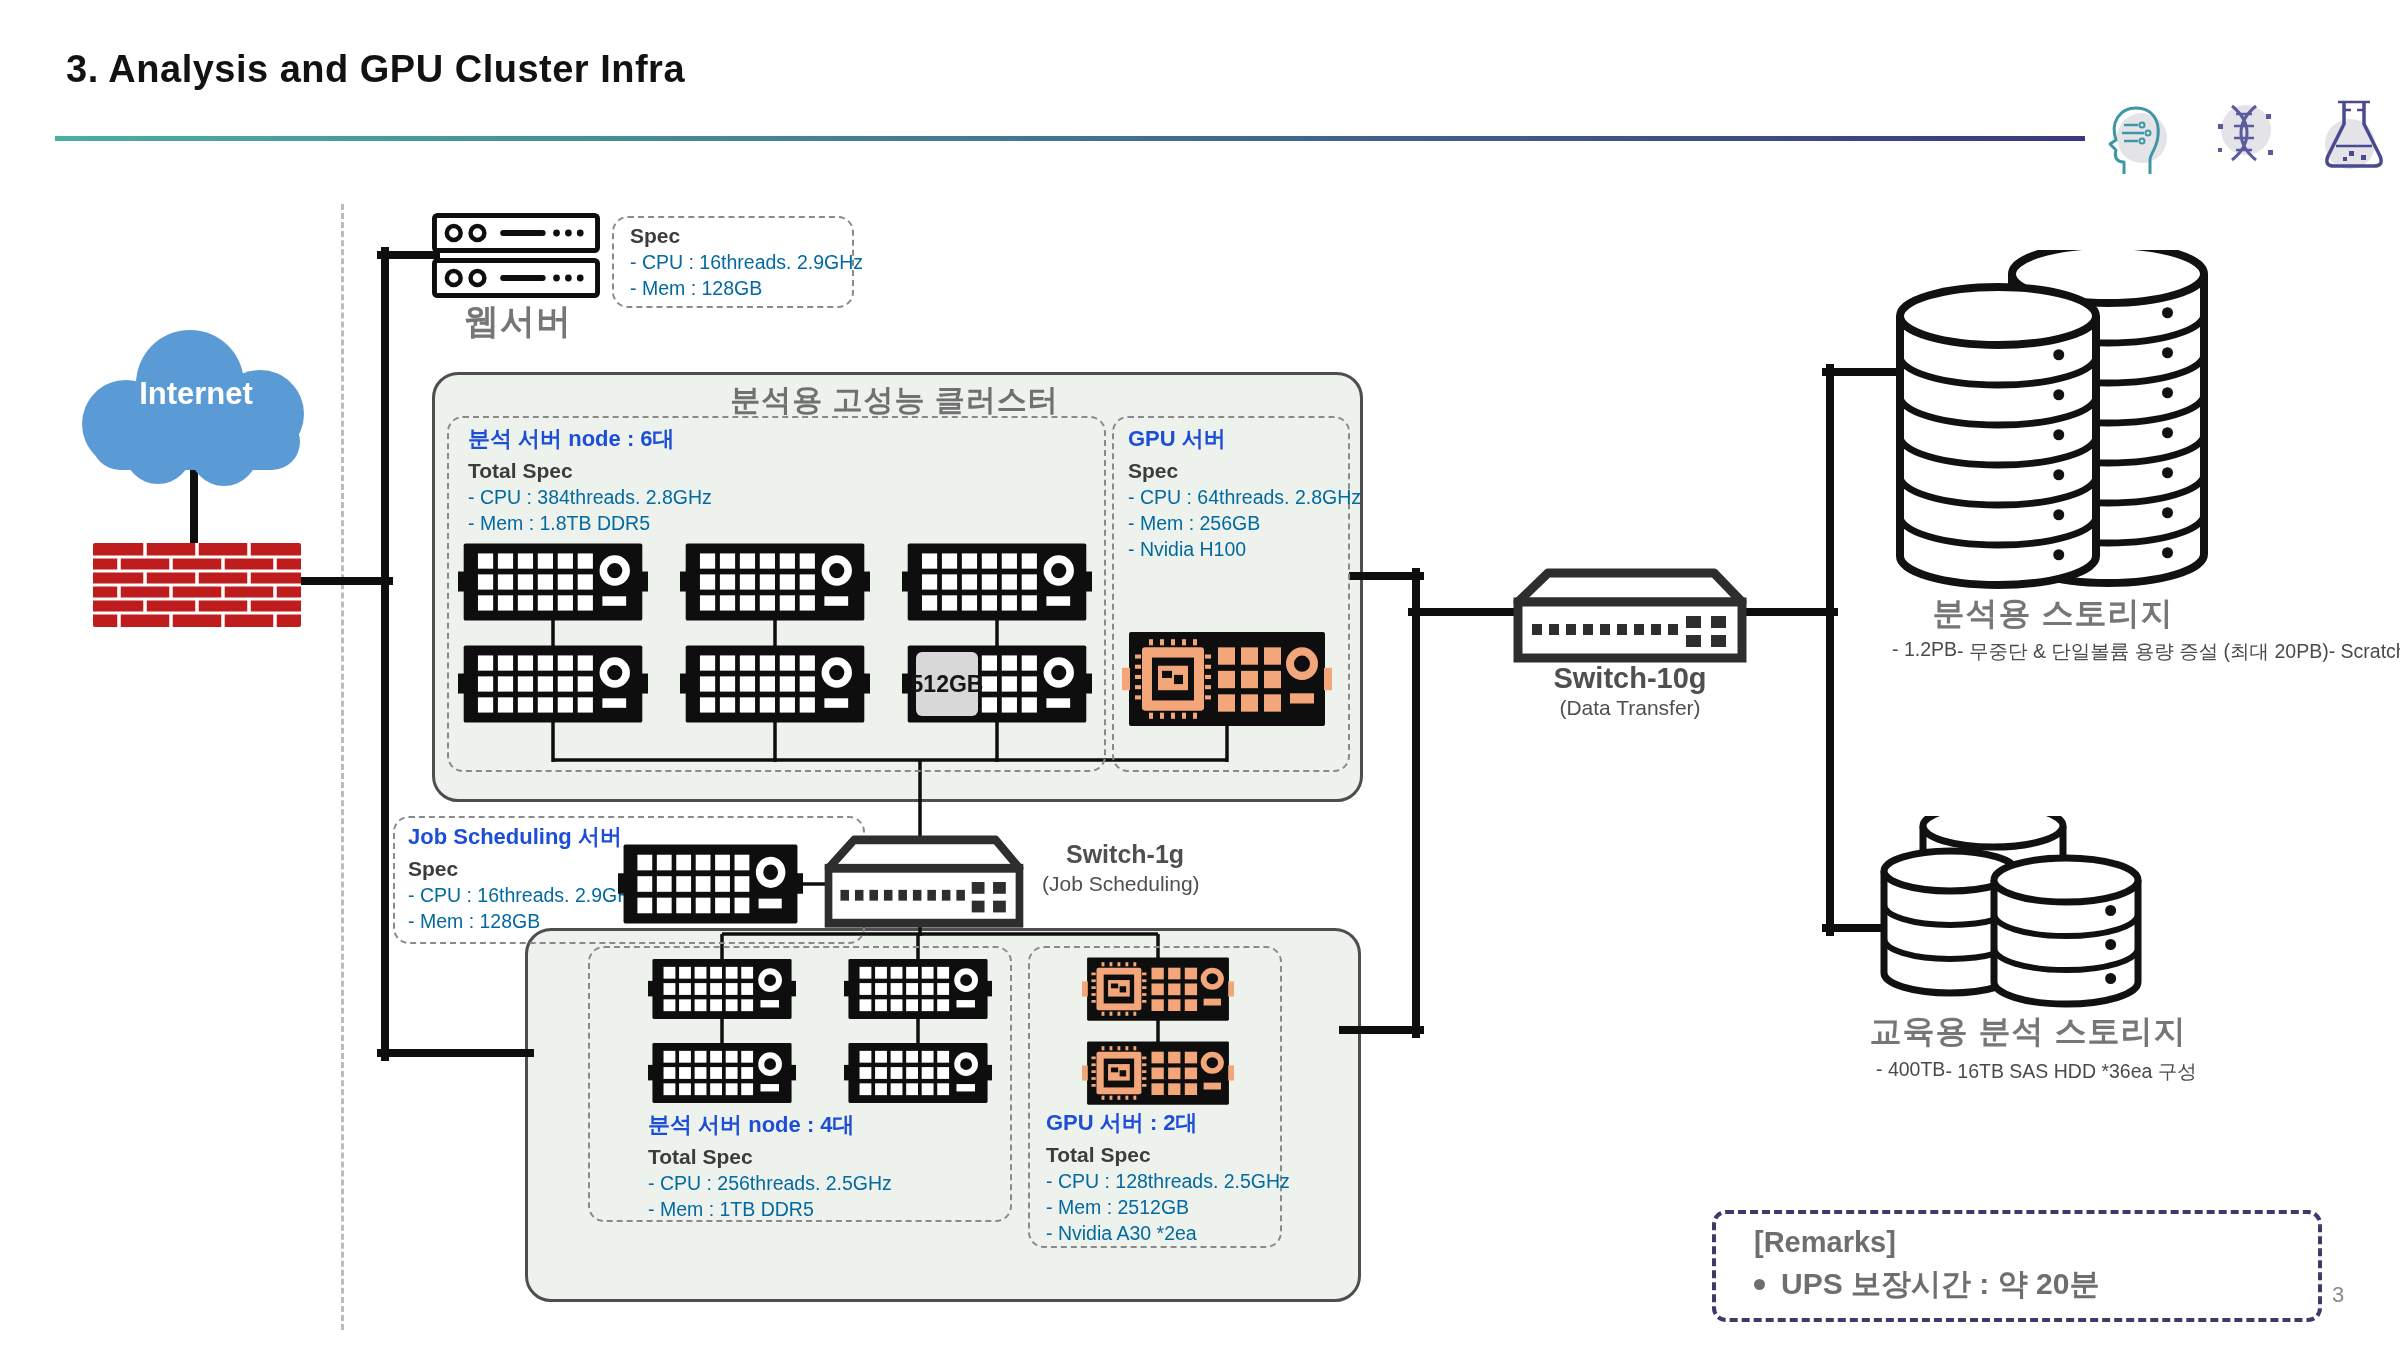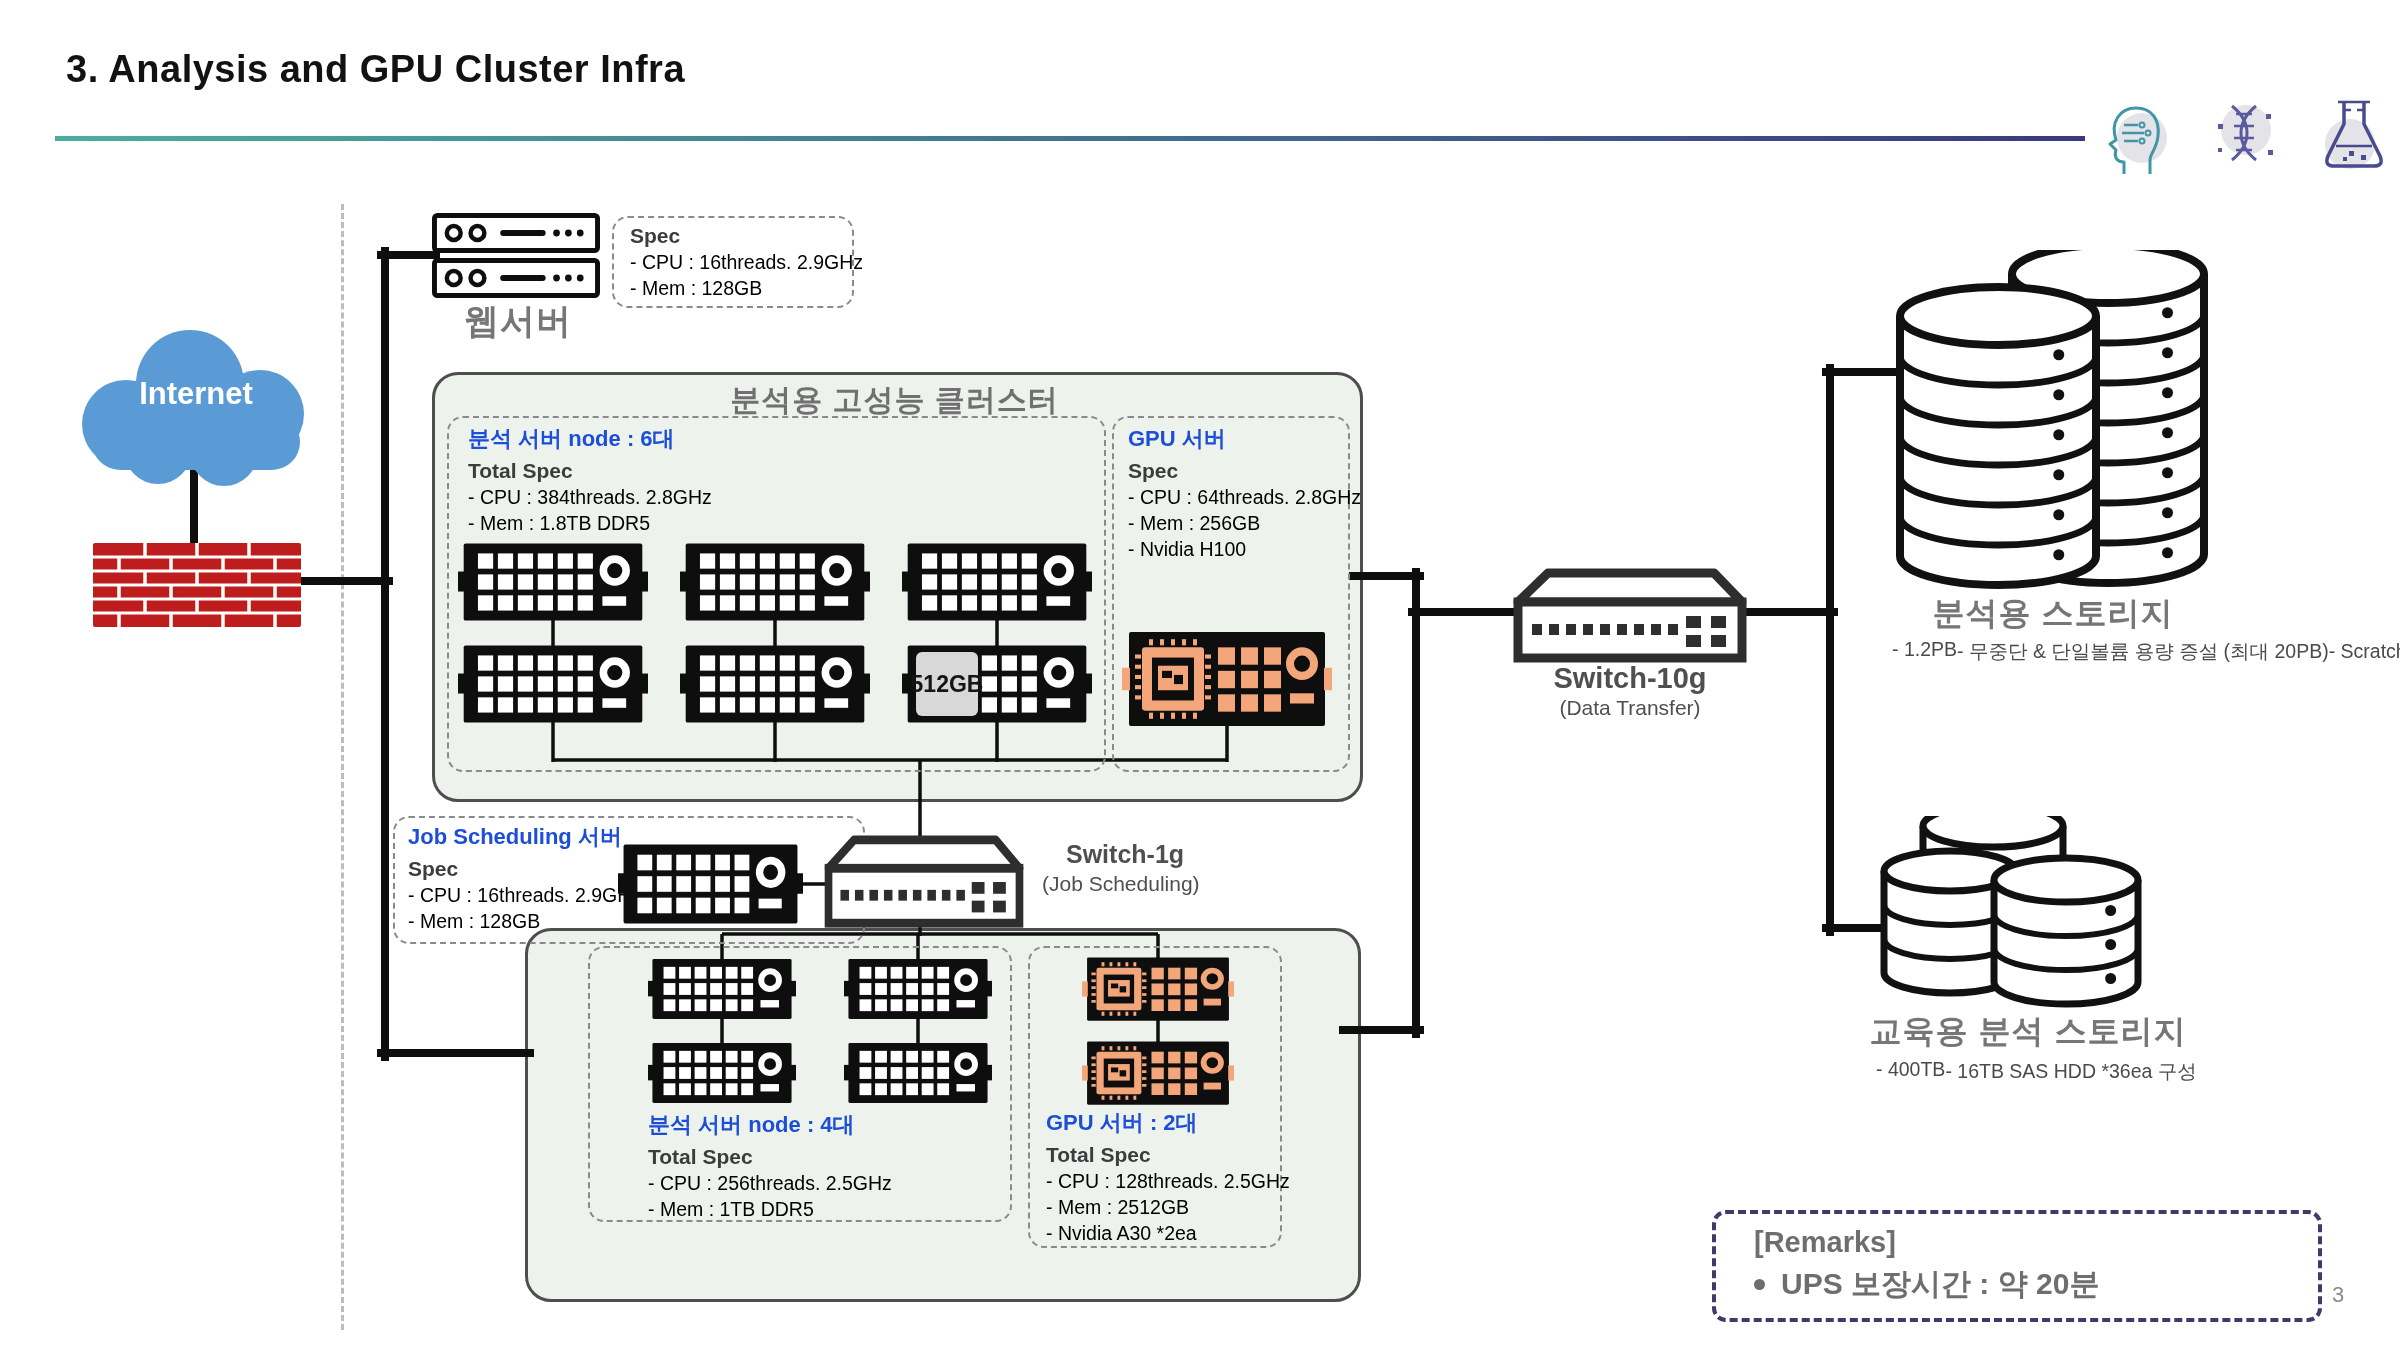--- a/index.html
+++ b/index.html
@@ -19,21 +19,21 @@
   .spec-box{position:absolute;border:2px dashed #8a8a8a;border-radius:16px;}
   .remarks{position:absolute;left:1712px;top:1210px;width:602px;height:104px;border:4px dashed #3e3b6b;border-radius:14px;}
   .remarks-title{position:absolute;left:38px;top:12px;font-size:29px;font-weight:bold;color:#6e6e6e;}
   .remarks-row{position:absolute;left:38px;top:50px;display:flex;align-items:center;gap:16px;}
   .remarks-dot{width:11px;height:11px;border-radius:50%;background:#6e6e6e;flex:none;}
   .remarks-item{font-size:30px;font-weight:bold;color:#6e6e6e;}
 
   .tstack{position:absolute;display:flex;flex-direction:column;white-space:nowrap;}
   .g-title{font-size:22px;font-weight:bold;color:#1d4ed8;}
   .s-title{font-size:21px;font-weight:bold;color:#3c3c3c;margin-top:5px;}
-  .s-line{font-size:19.5px;color:#000000;margin-top:3px;}
+  .s-line{font-size:19.5px;color:#0369a1;margin-top:3px;}
 
   .big-label{position:absolute;text-align:center;font-size:32px;font-weight:bold;color:#767676;letter-spacing:1px;white-space:nowrap;}
   .storage-spec{position:absolute;display:flex;flex-direction:row;white-space:nowrap;}
   .storage-spec .s-line{font-size:19.5px;color:#4a4a4a;margin-top:4px;}
 
   .switch-name{position:absolute;font-weight:bold;color:#4f4f4f;white-space:nowrap;}
   .switch-role{position:absolute;color:#4f4f4f;white-space:nowrap;}
 
   .cloud-label{position:absolute;text-align:center;color:#fff;font-size:31px;font-weight:bold;}
 

